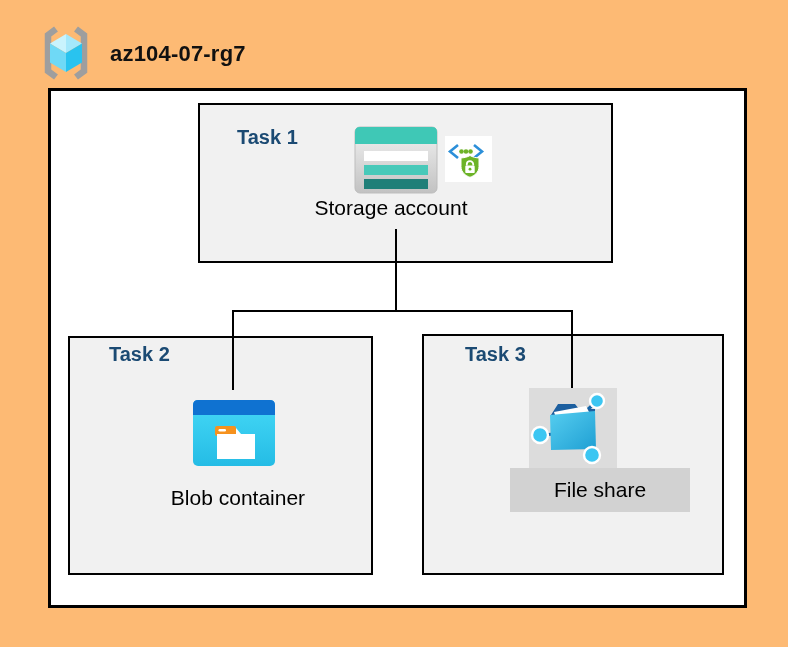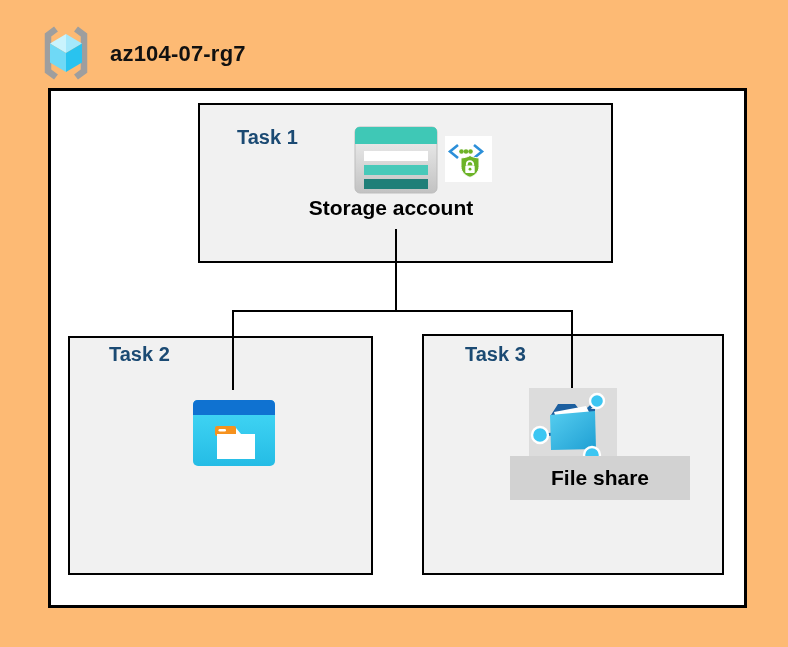--- a/index.html
+++ b/index.html
@@ -23,36 +23,36 @@
     background:var(--box_fill,#f1f1f1);
   }
   .task1{left:198px;top:103px;width:415px;height:160px;}
   .task2{left:68px;top:336px;width:305px;height:239px;}
   .task3{left:422px;top:334px;width:302px;height:241px;}
   .task-label{
     font-size:20px;font-weight:700;color:var(--task_label,#1b4a73);
     white-space:nowrap;
   }
   .item-label{
-    font-size:21px;font-weight:700;color:#000000;text-align:center;
+    font-size:21px;font-weight:400;color:#000000;text-align:center;
     white-space:nowrap;
   }
   
   .connector{background:var(--connector,#000);}
   .conn-v1{left:395px;top:229px;width:2px;height:83px;}
   .conn-h1{left:232px;top:310px;width:341px;height:2px;}
   .conn-v2{left:232px;top:310px;width:2px;height:80px;}
   .conn-v3{left:571px;top:310px;width:2px;height:80px;}
   
   .fileshare-bg{
     left:529px;top:388px;width:88px;height:80px;
     background:var(--fileshare_bg_gray,#dcdcdc);
   }
   .label-band{
-    left:510px;top:456px;width:180px;height:44px;
+    left:510px;top:468px;width:180px;height:44px;
     background:var(--label_band_gray,#d2d2d2);
   }
   .label-band .item-label{line-height:44px;width:100%;}
   svg{display:block;}
 </style>
 </head>
 <body>
 
 <div class="canvas">
 
@@ -120,20 +120,21 @@
       </linearGradient>
     </defs>
     <rect x="1" y="1" width="82" height="66" rx="5" fill="url(#bc)"></rect>
     <path d="M1,16 L1,6 Q1,1 6,1 L78,1 Q83,1 83,6 L83,16 Z" fill="var(--blob_header_blue,#0f72d1)"></path>
     <rect x="23" y="27" width="21" height="10" rx="2" fill="var(--blob_tab_orange,#f6921e)"></rect>
     <rect x="26.5" y="30" width="7.5" height="2.6" rx="1.3" fill="#ffffff"></rect>
     <polygon points="44,29 49,35 44,35" fill="#ffffff"></polygon>
     <rect x="25" y="35" width="38" height="25" fill="#ffffff"></rect>
   </svg>
 
+  <div class="abs item-label" style="left:138px;top:486px;width:200px;">Blob container</div>
 
   <div class="abs task-label" style="left:465px;top:343px;">Task 3</div>
 
   <div class="abs fileshare-bg">
     <svg width="88" height="80" viewBox="0 0 88 80">
       <defs>
         <linearGradient id="fs" x1="0" y1="0" x2="1" y2="1">
           <stop offset="0" stop-color="#56cef0"></stop>
             <stop offset="1" stop-color="#1f9fd3"></stop>
         </linearGradient>

